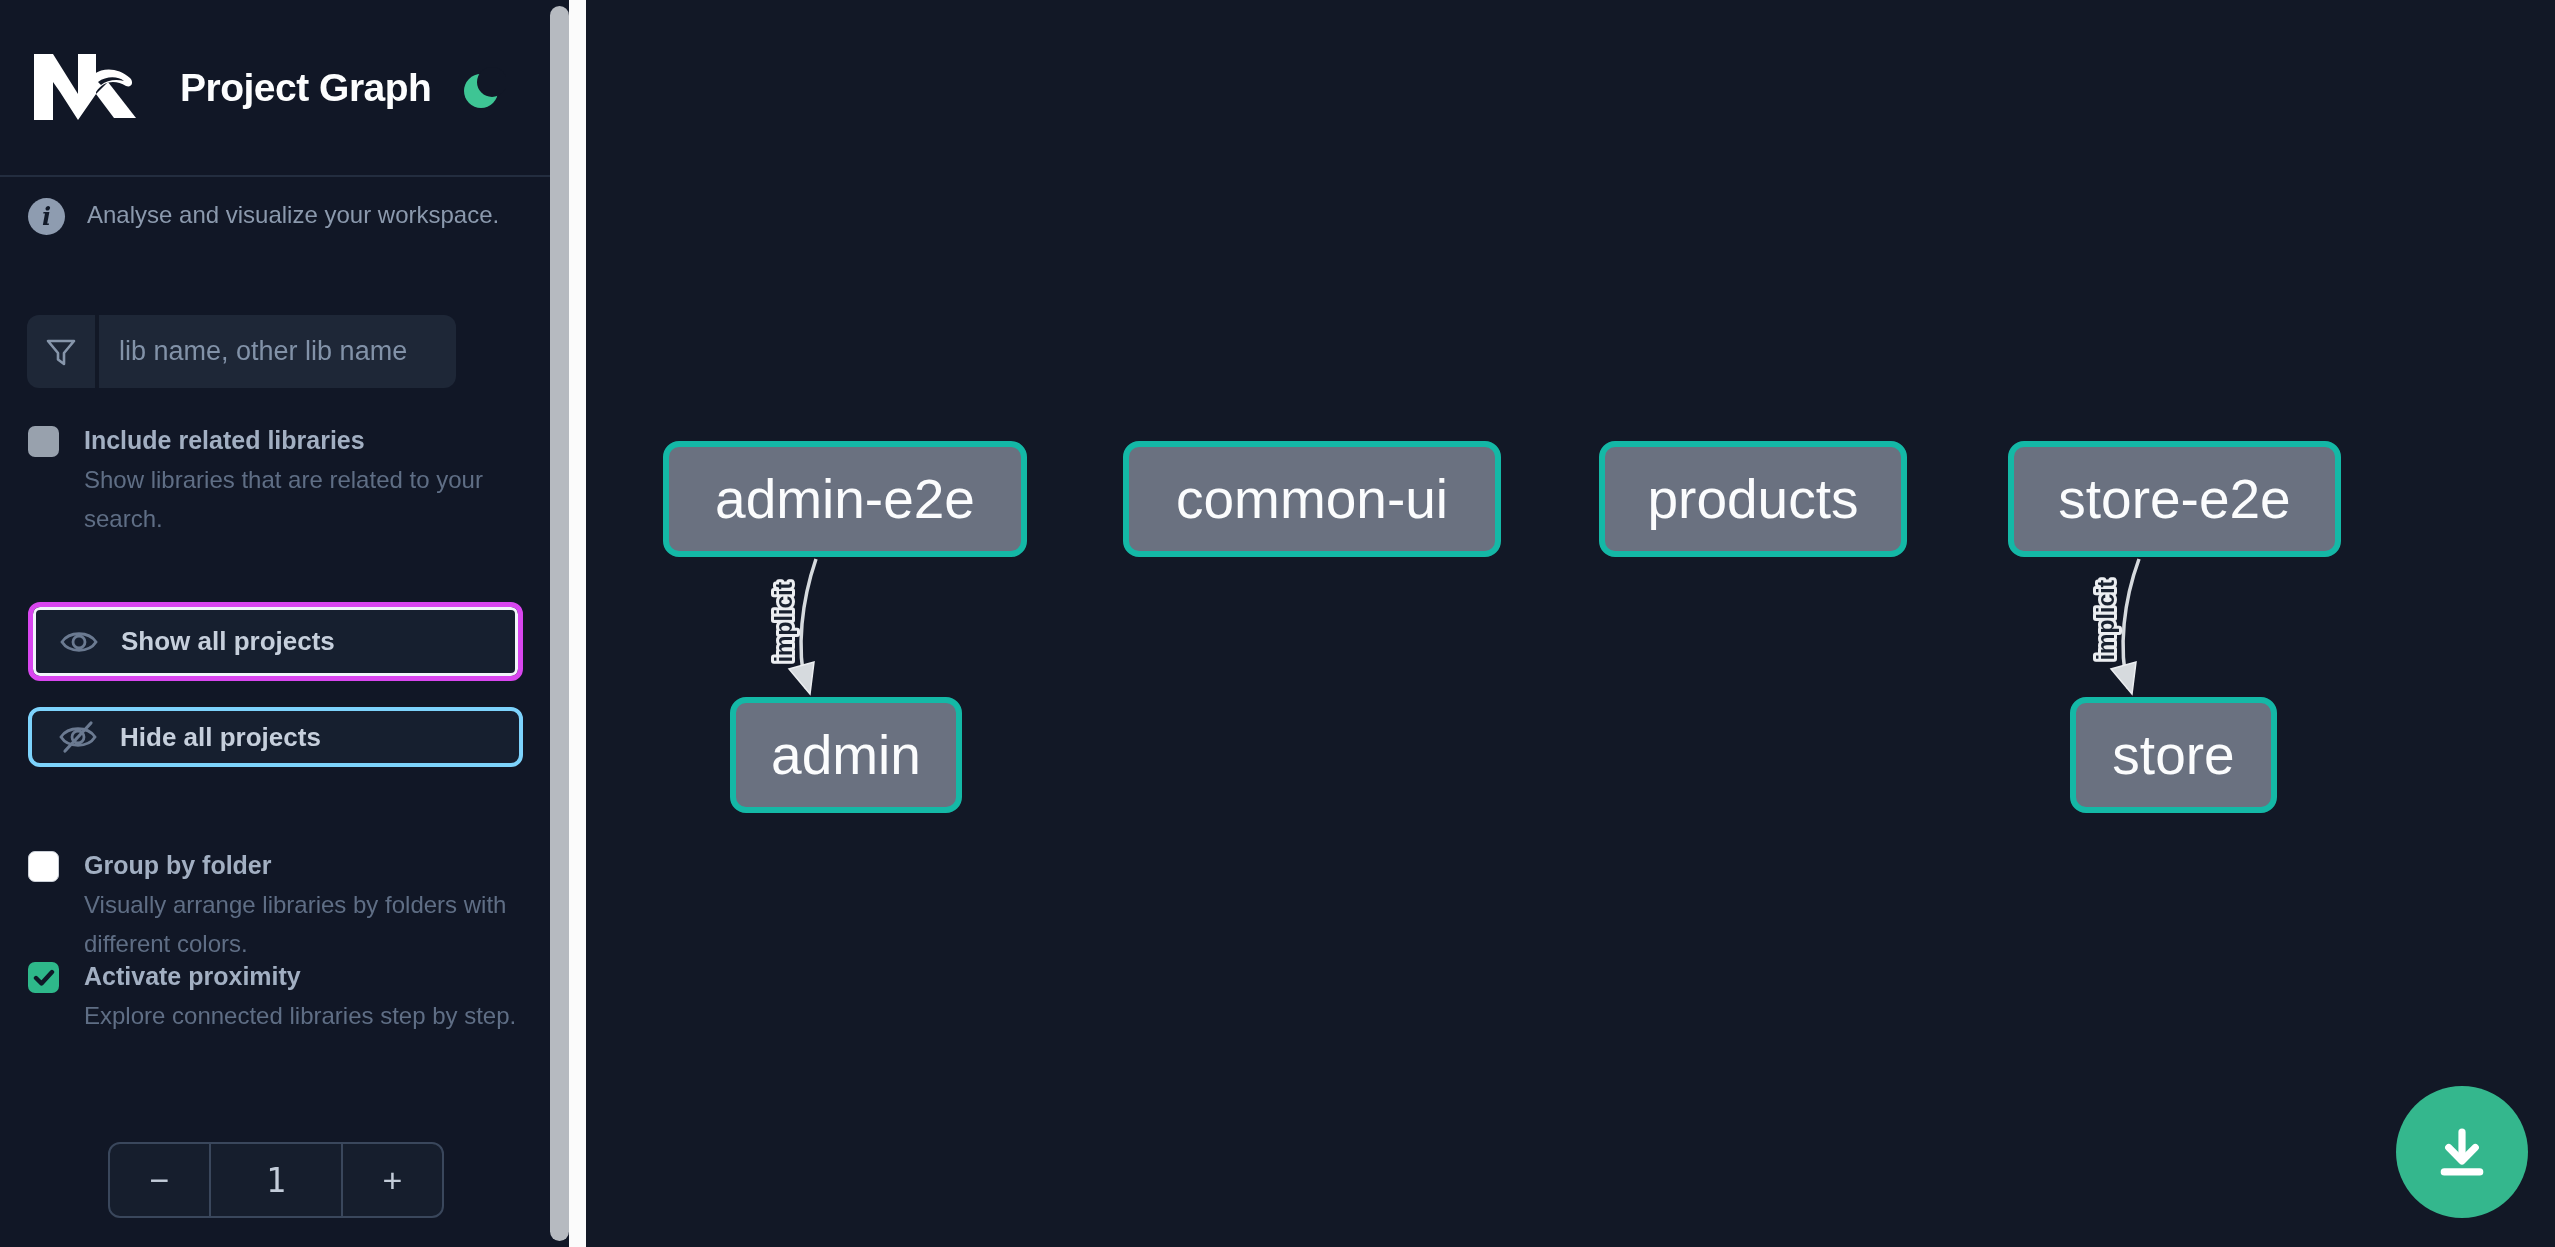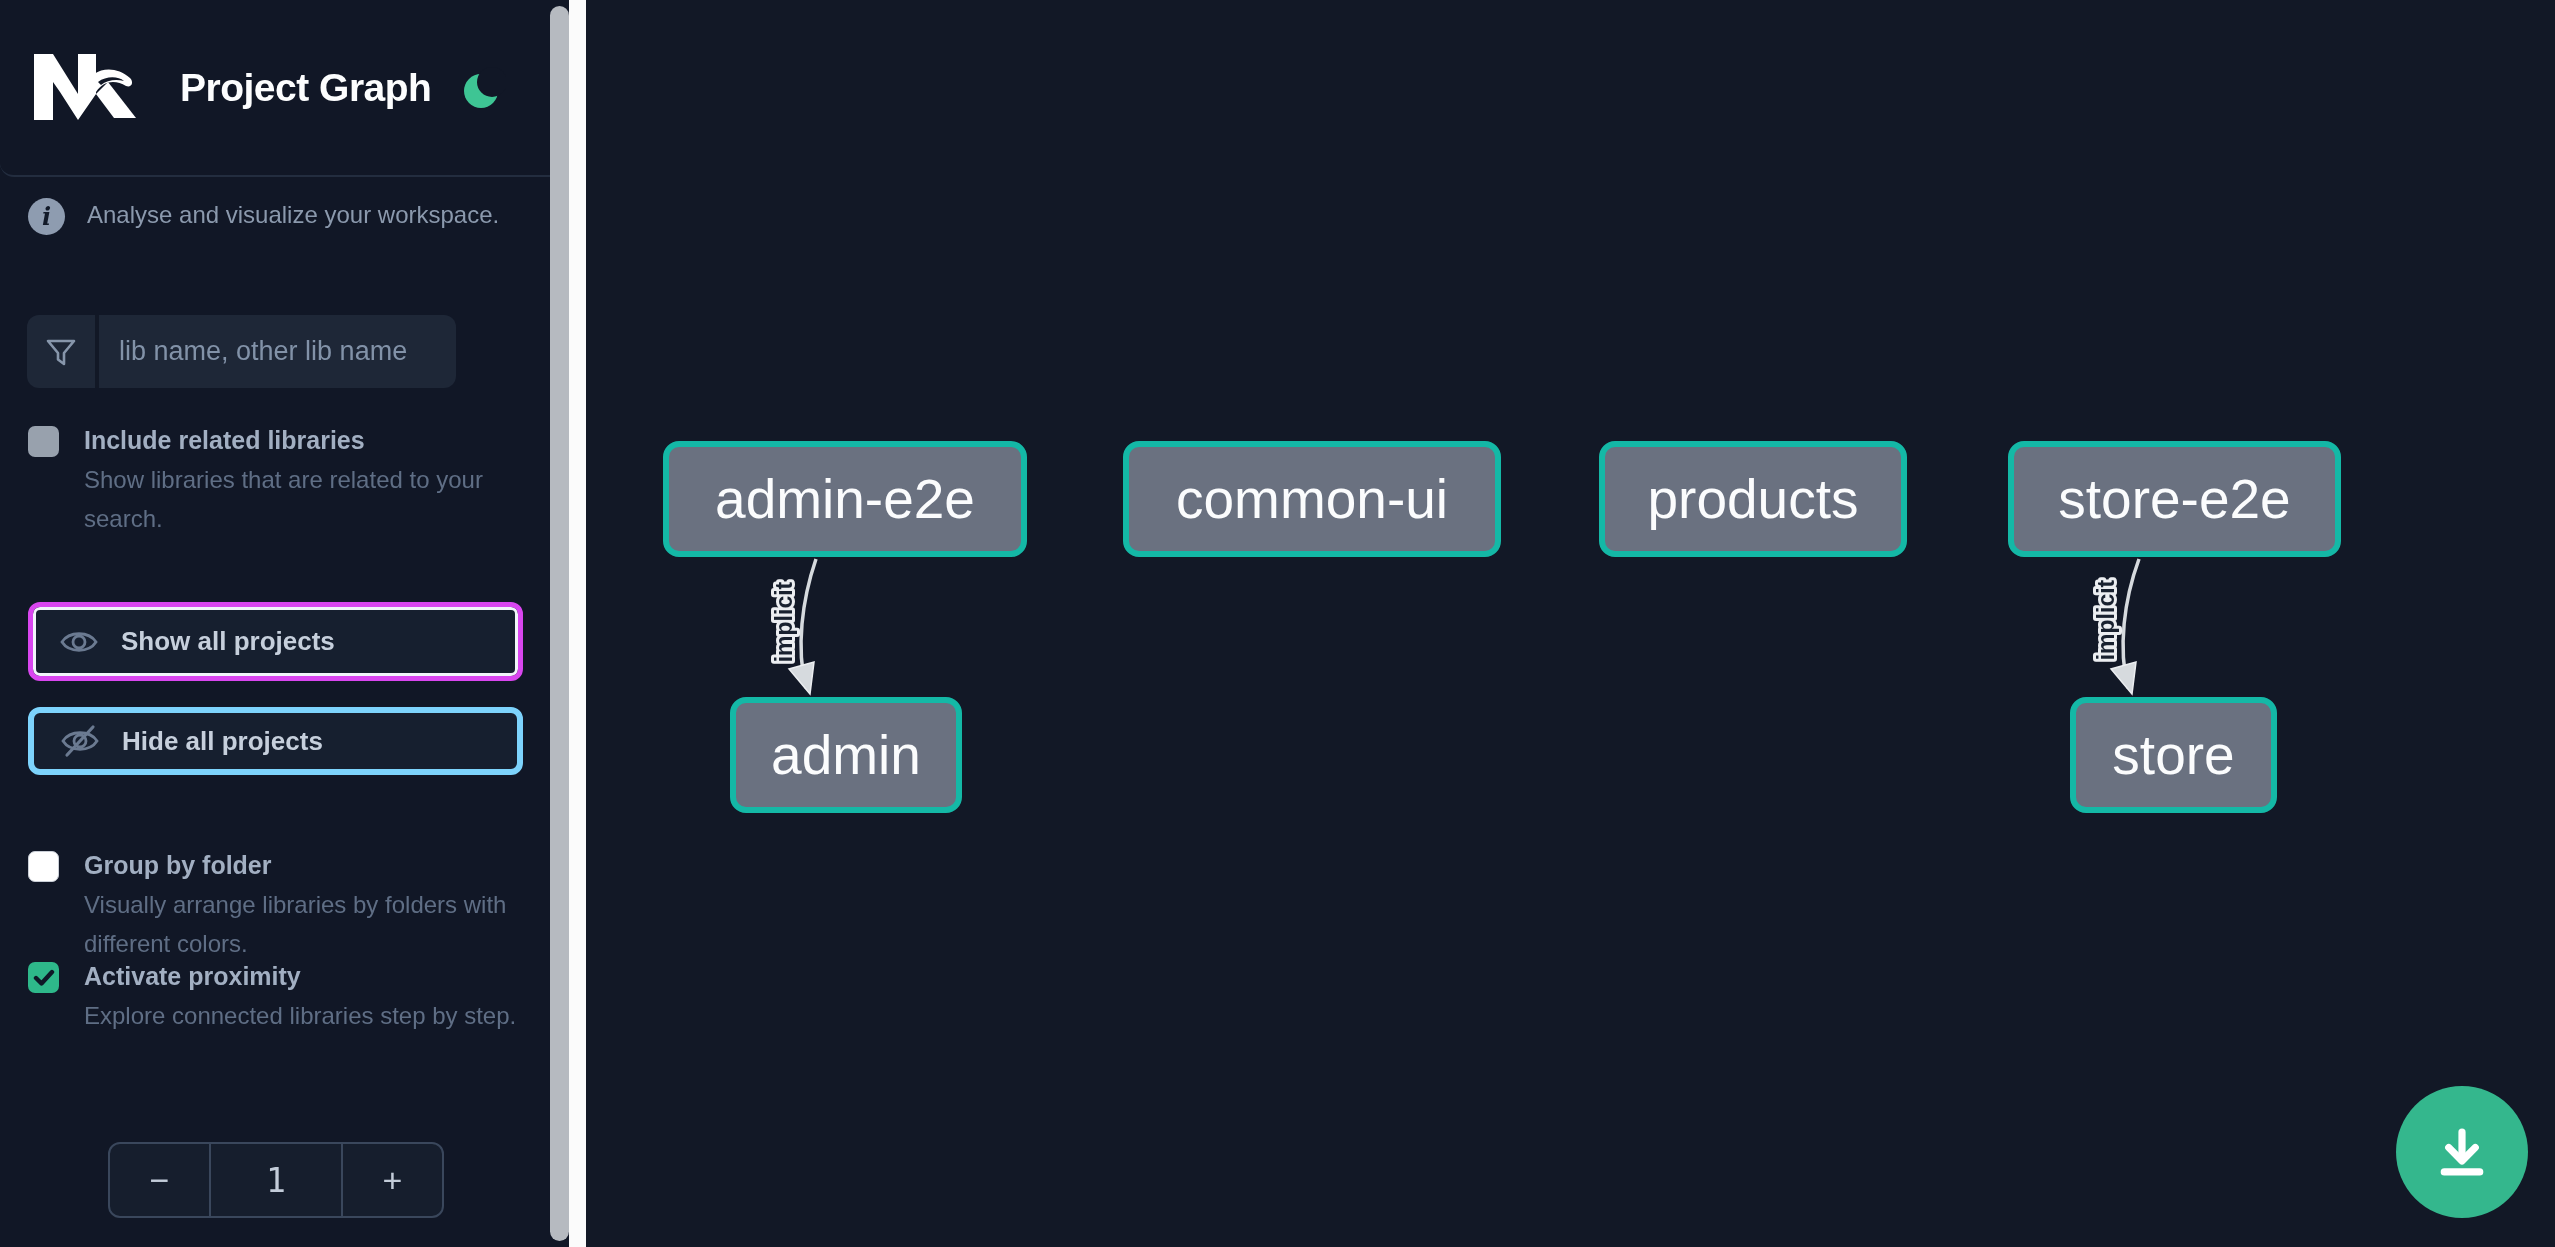--- a/index.html
+++ b/index.html
@@ -8,21 +8,21 @@
   #app { position: relative; width: 2555px; height: 1247px; background: #121826; }
 
   
   #sidebar {
     position: absolute; left: 0; top: 0; width: 586px; height: 1247px;
     background: #111726;
   }
   .sb-header {
     position: absolute; left: 0; top: 0; width: 586px; height: 177px;
     border-bottom: 2px solid #232d3f;
-    display: flex; align-items: center; border-radius: 14px;
+    display: flex; align-items: center;
   }
   .nx-logo { position: absolute; left: 28px; top: 52px; width: 112px; height: 70px; }
   .app-title {
     position: absolute; left: 180px; top: 66px;
     font-size: 39px; font-weight: 700; color: #fcfdfe; letter-spacing: -0.5px;
   }
   .moon { position: absolute; left: 460px; top: 66px; width: 46px; height: 46px; cursor: pointer; }
 
   .intro-row { position: absolute; left: 28px; top: 198px; width: 520px; display: flex; align-items: flex-start; }
   .info-icon {
@@ -55,22 +55,22 @@
     display: flex; align-items: center; justify-content: center; cursor: pointer;
   }
   .cb-gray  { background: #98a1ad; }
   .cb-white { background: #ffffff; border: 1px solid #c9ced6; }
   .cb-green { background: #2eb88a; }
   .opt-texts { margin-left: 25px; }
   .opt-label { font-size: 25px; font-weight: 700; color: #a2afc2; line-height: 33px; cursor: pointer; }
   .opt-desc  { font-size: 24px; color: #5f6e85; line-height: 39px; max-width: 436px; margin-top: 3px; }
 
   .sb-button {
-    position: absolute; left: 28px; width: 495px; height: 68px;
-    background: #161f2f; border-radius: 12px; border: 6px solid #7dd3fc;
+    position: absolute; left: 28px; width: 495px; height: 60px;
+    background: #161f2f; border-radius: 12px; border: 4px solid #7dd3fc;
     display: flex; align-items: center; padding-left: 26px; cursor: pointer;
   }
   .sb-button .btn-label { margin-left: 22px; font-size: 26px; font-weight: 700; color: #c6cfdc; }
   .sb-button.focused {
     height: 79px;
     border: 5px solid #d946ef;
     box-shadow: inset 0 0 0 3px #f1f5f9;
   }
 
   .stepper {

